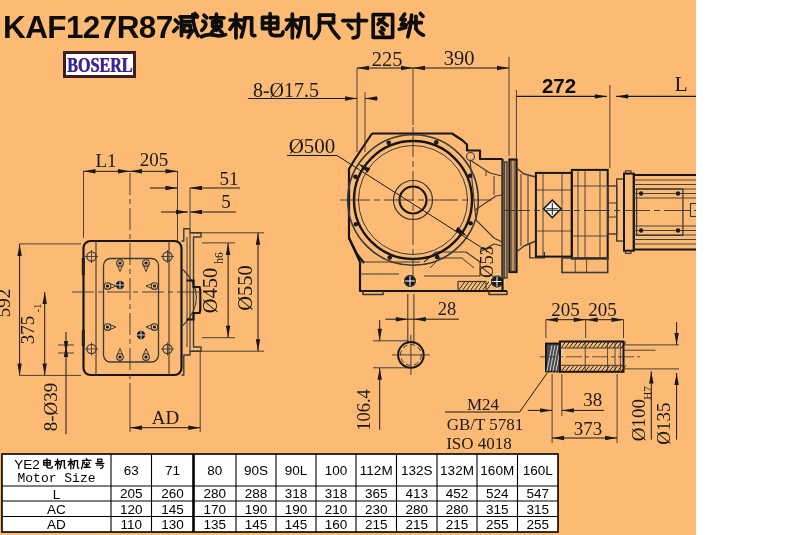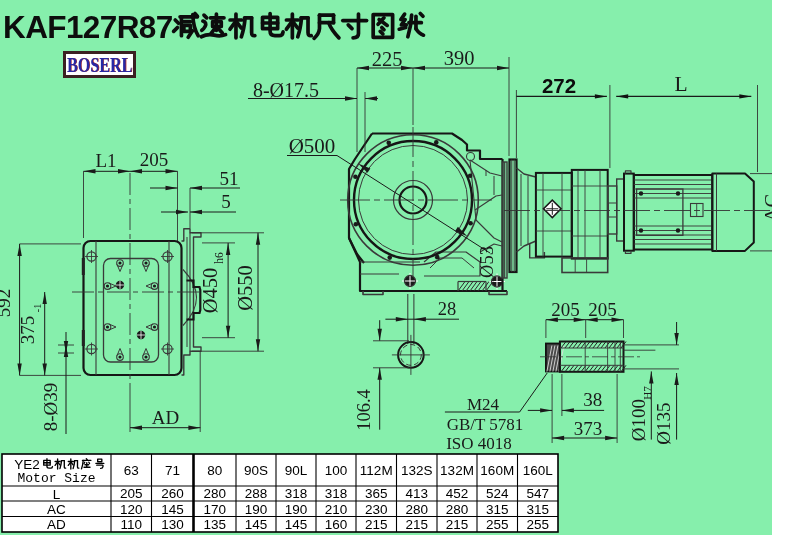--- a/index.html
+++ b/index.html
@@ -1,14 +1,14 @@
 <!DOCTYPE html>
 <html><head><meta charset="utf-8"><style>
 html,body{margin:0;padding:0;background:#ffffff;}
-#page{position:relative;width:772px;height:535px;background:#86efac;overflow:hidden;}
+#page{position:relative;width:696px;height:535px;background:#fdba74;overflow:hidden;}
 </style></head><body>
 <div id="page">
 <svg width="800" height="535" viewBox="0 0 800 535">
       <text x="3" y="38" letter-spacing="-0.6" font-family="Liberation Sans, serif" font-size="31.5" font-weight="bold" fill="#0d0d0d" text-anchor="start">KAF127R87</text>
       <g transform="translate(172.0 13.0) scale(0.27)" stroke="#0d0d0d" stroke-width="13.703703703703704" fill="none" stroke-linecap="round" stroke-linejoin="round">
         <path d="M12 26 L24 38"></path>
         <path d="M6 68 L20 54"></path>
         <path d="M30 14 H94"></path>
         <path d="M35 14 V84"></path>
         <path d="M44 32 H68"></path>

